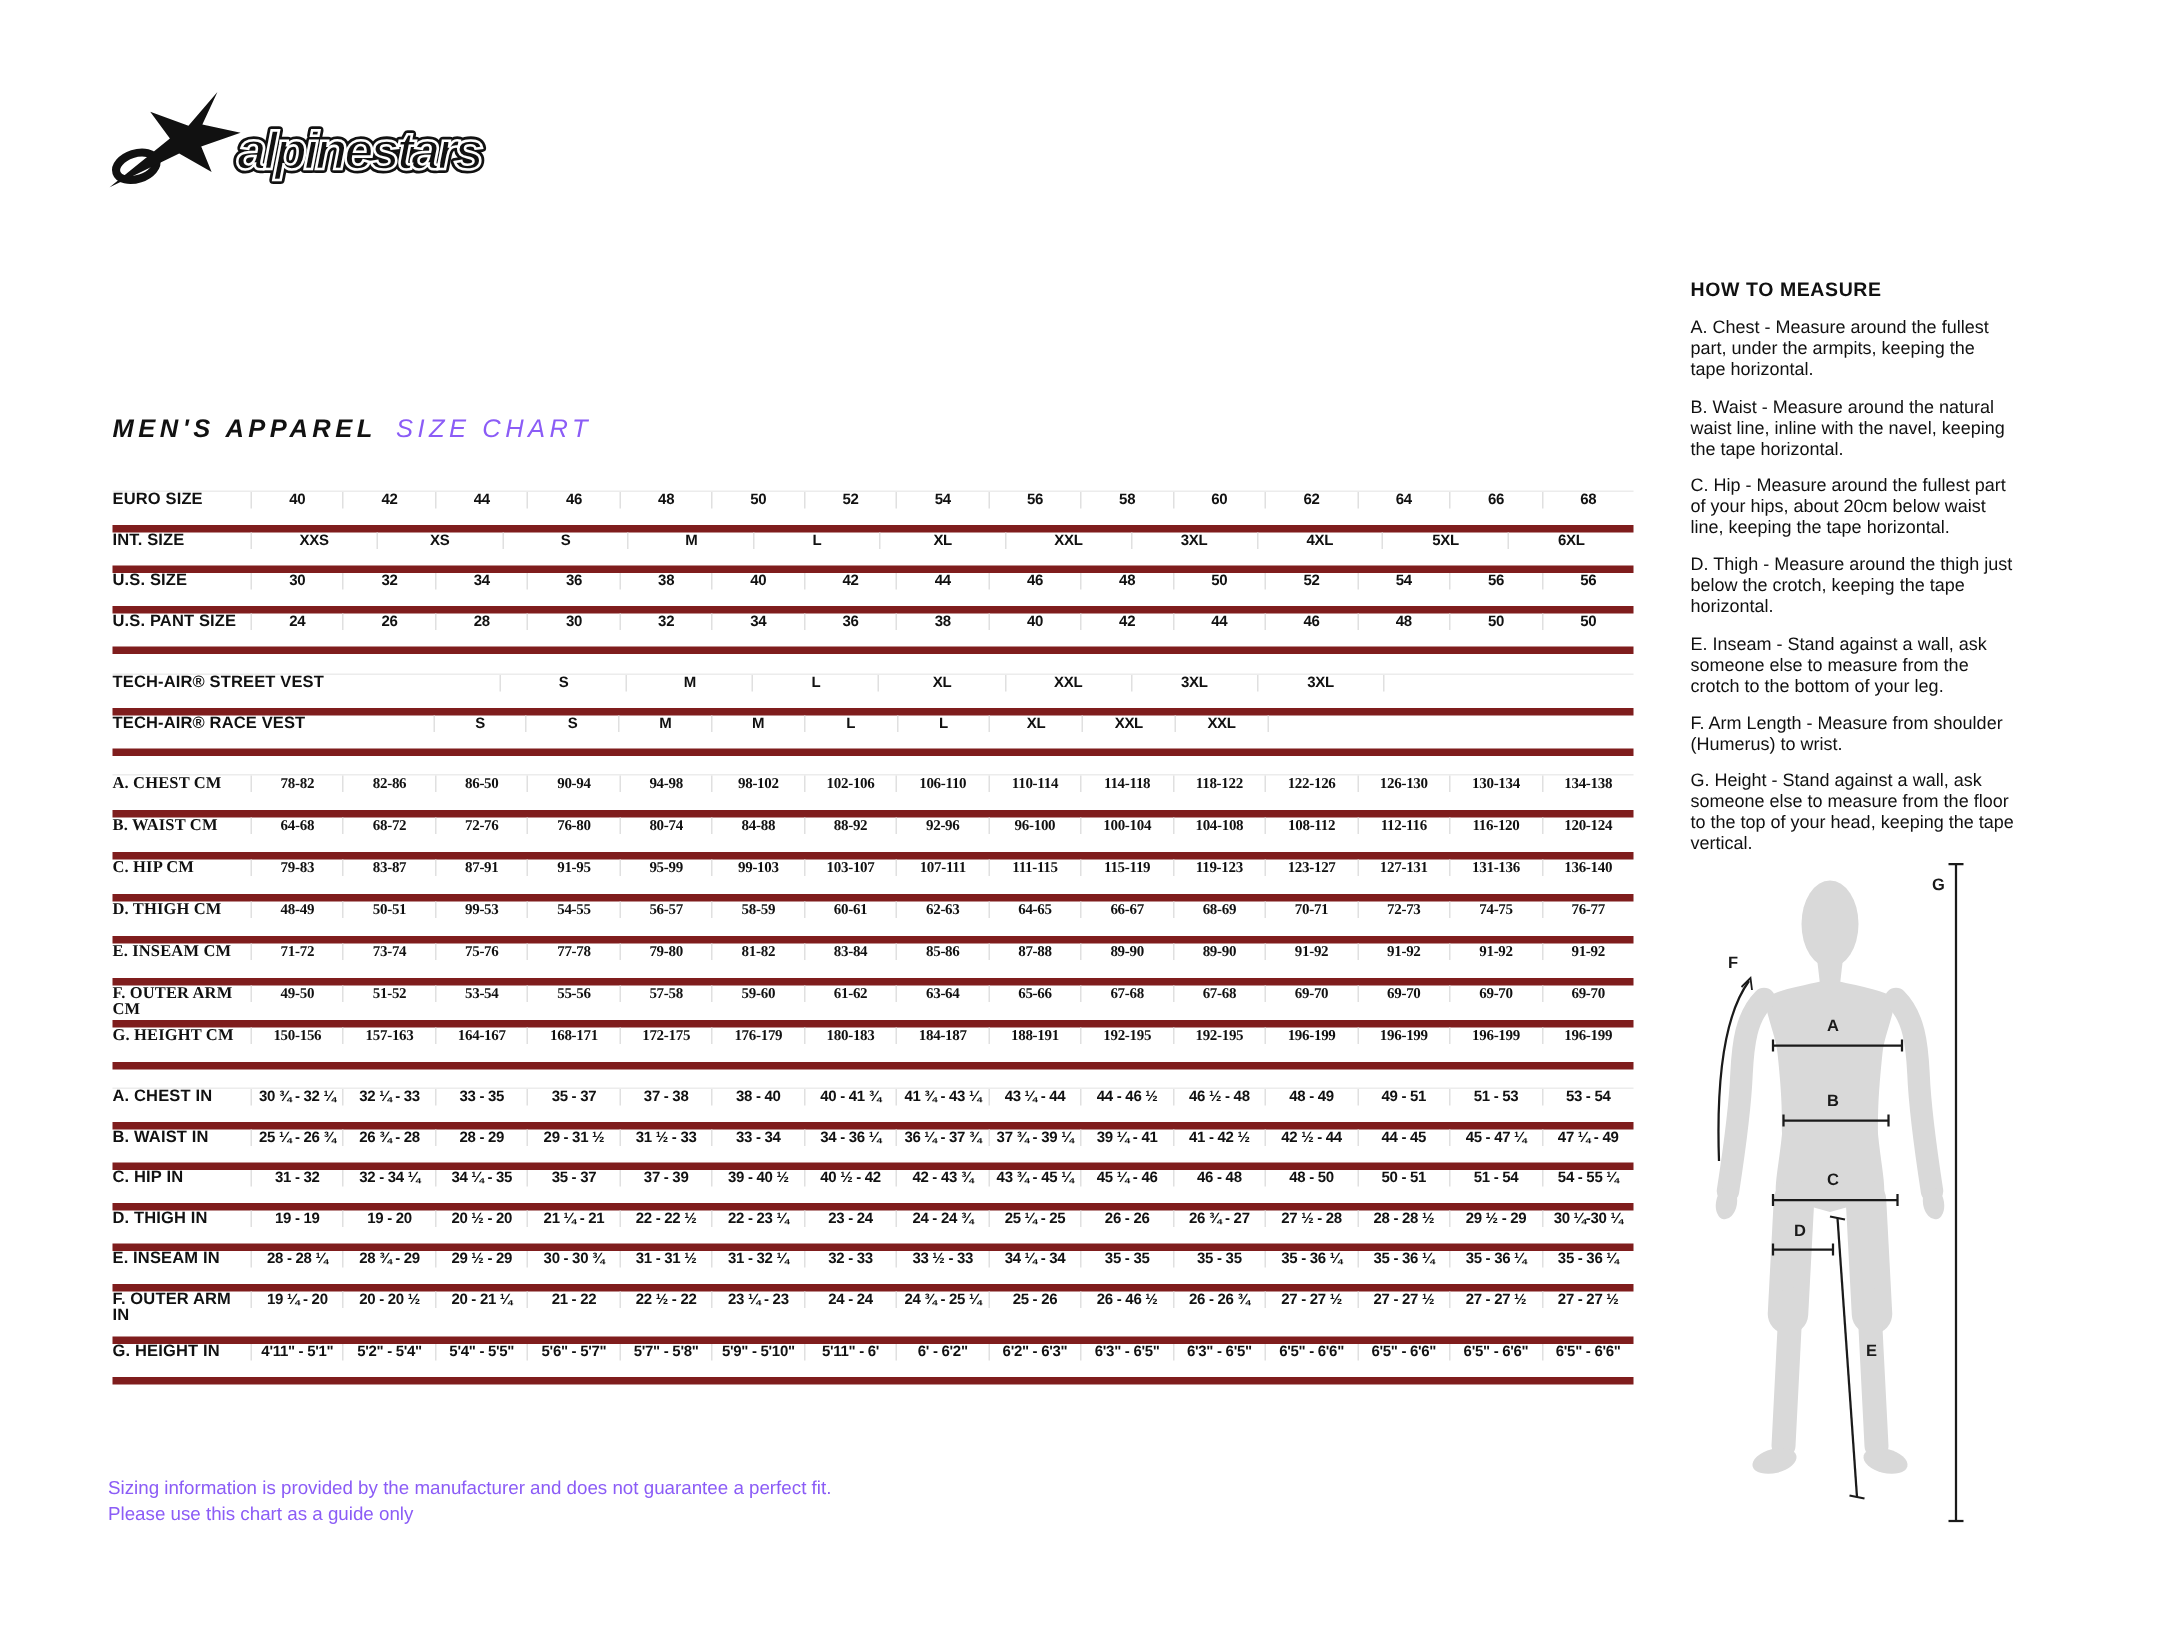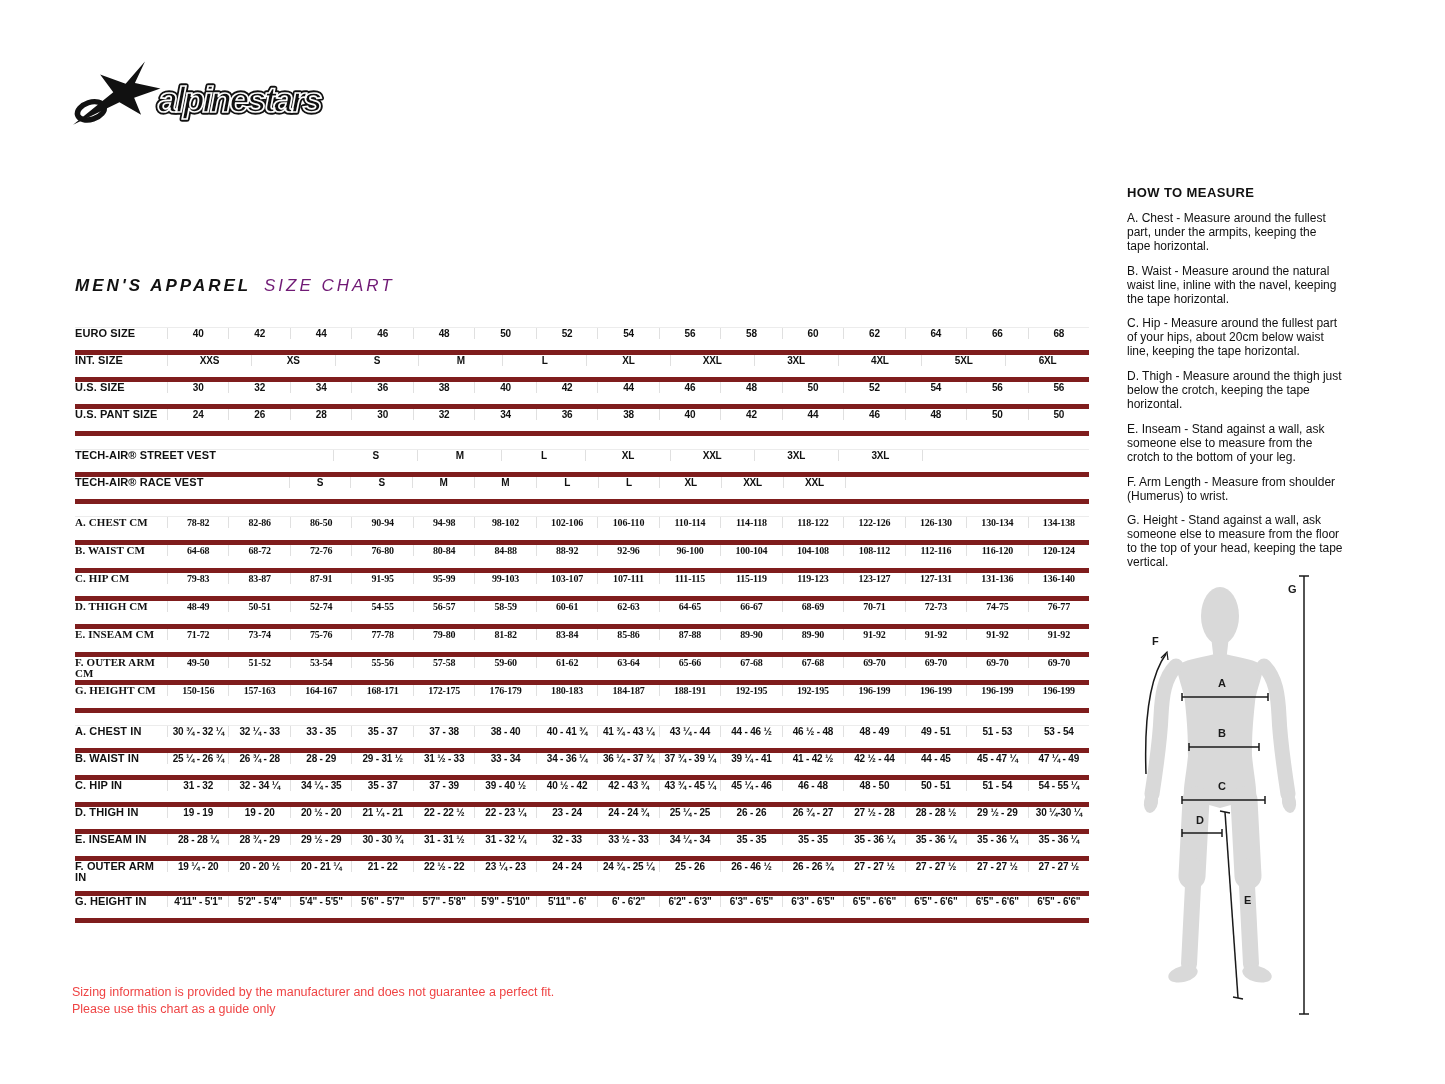--- a/index.html
+++ b/index.html
@@ -6,21 +6,21 @@
   body{
     width:1445px;height:1084px;position:relative;background:#ffffff;
     font-family:"Liberation Sans",sans-serif;color:#111;
     -webkit-font-smoothing:antialiased;
   }
   
   .logo{position:absolute;left:70px;top:56px;width:255px;height:78px;}
   
   .title{position:absolute;left:75px;top:276px;font-size:17px;font-style:italic;white-space:nowrap;}
   .title .main{font-weight:bold;letter-spacing:3px;}
-  .title .sub{font-weight:normal;letter-spacing:3px;color:#701a75;margin-left:8px;}
+  .title .sub{font-weight:normal;letter-spacing:3px;color:#8b5cf6;margin-left:8px;}
   
   .table{position:absolute;left:75px;top:327px;width:1014px;}
   .tsection{border-top:1px solid #ececec;}
   #sec-techair{margin-top:13px;}
   #sec-cm{margin-top:12px;font-family:Liberation Serif, serif;}
   #sec-in{margin-top:12px;}
   .trow{display:flex;align-items:flex-start;height:22px;border-bottom:5px solid #7f1d1d;}
   #sec-cm .trow{height:23px;}
   .trow.tall{height:30px;}
   .tlabel{
@@ -36,21 +36,21 @@
   }
   .tcell.bl{border-left:1px solid #e0e0e0;}
   
   .measure{position:absolute;left:1127px;top:185px;width:216px;}
   .measure h3{margin:0 0 12px 0;font-size:13px;letter-spacing:0.4px;font-weight:bold;}
   .measure p{margin:0 0 11px 0;font-size:12px;line-height:1.16;}
   
   .figure{position:absolute;left:1128px;top:566px;width:317px;height:464px;}
   .figure text{font-family:"Liberation Sans",sans-serif;font-size:11px;font-weight:bold;fill:#1a1a1a;}
   
-  .disclaimer{position:absolute;left:72px;top:984px;font-size:12.5px;line-height:1.35;color:#ef4444;}
+  .disclaimer{position:absolute;left:72px;top:984px;font-size:12.5px;line-height:1.35;color:#8b5cf6;}
 </style>
 </head>
 <body>
 
 <div class="logo">
   <svg viewBox="0 0 330 95" width="255" height="78">
     <ellipse cx="27" cy="68" rx="18" ry="11" fill="none" stroke="#111" stroke-width="7" transform="rotate(-18 27 68)"></ellipse>
     <path d="M97 4 L72 33 L39 21 L56 44 L4 86 L64 57 L92 73 L83 51 L117 39 L84 32 Z" fill="#111"></path>
     <text x="114" y="70" font-size="46" font-weight="bold" font-style="italic" letter-spacing="-3" fill="#111" stroke="#111" stroke-width="7" stroke-linejoin="round">alpinestars</text>
     <text x="114" y="70" font-size="46" font-weight="bold" font-style="italic" letter-spacing="-3" fill="#111" stroke="#ffffff" stroke-width="2.2">alpinestars</text>
@@ -200,21 +200,21 @@
           <div class="tcell bl">134-138</div>
         </div>
       </div>
       <div class="trow">
         <div class="tlabel">B. WAIST CM</div>
         <div class="tcells">
           <div class="tcell bl">64-68</div>
           <div class="tcell bl">68-72</div>
           <div class="tcell bl">72-76</div>
           <div class="tcell bl">76-80</div>
-          <div class="tcell bl">80-84</div>
+          <div class="tcell bl">80-74</div>
           <div class="tcell bl">84-88</div>
           <div class="tcell bl">88-92</div>
           <div class="tcell bl">92-96</div>
           <div class="tcell bl">96-100</div>
           <div class="tcell bl">100-104</div>
           <div class="tcell bl">104-108</div>
           <div class="tcell bl">108-112</div>
           <div class="tcell bl">112-116</div>
           <div class="tcell bl">116-120</div>
           <div class="tcell bl">120-124</div>
@@ -238,21 +238,21 @@
           <div class="tcell bl">127-131</div>
           <div class="tcell bl">131-136</div>
           <div class="tcell bl">136-140</div>
         </div>
       </div>
       <div class="trow">
         <div class="tlabel">D. THIGH CM</div>
         <div class="tcells">
           <div class="tcell bl">48-49</div>
           <div class="tcell bl">50-51</div>
-          <div class="tcell bl">52-74</div>
+          <div class="tcell bl">99-53</div>
           <div class="tcell bl">54-55</div>
           <div class="tcell bl">56-57</div>
           <div class="tcell bl">58-59</div>
           <div class="tcell bl">60-61</div>
           <div class="tcell bl">62-63</div>
           <div class="tcell bl">64-65</div>
           <div class="tcell bl">66-67</div>
           <div class="tcell bl">68-69</div>
           <div class="tcell bl">70-71</div>
           <div class="tcell bl">72-73</div>

